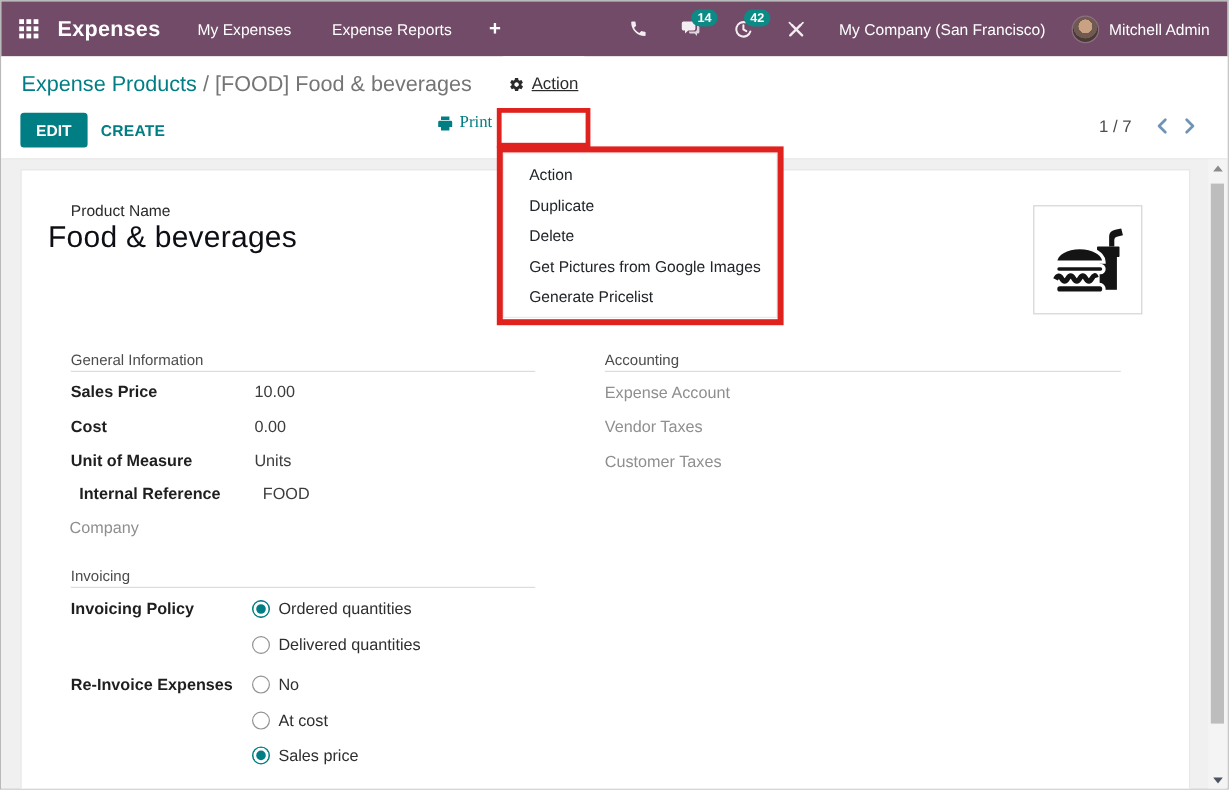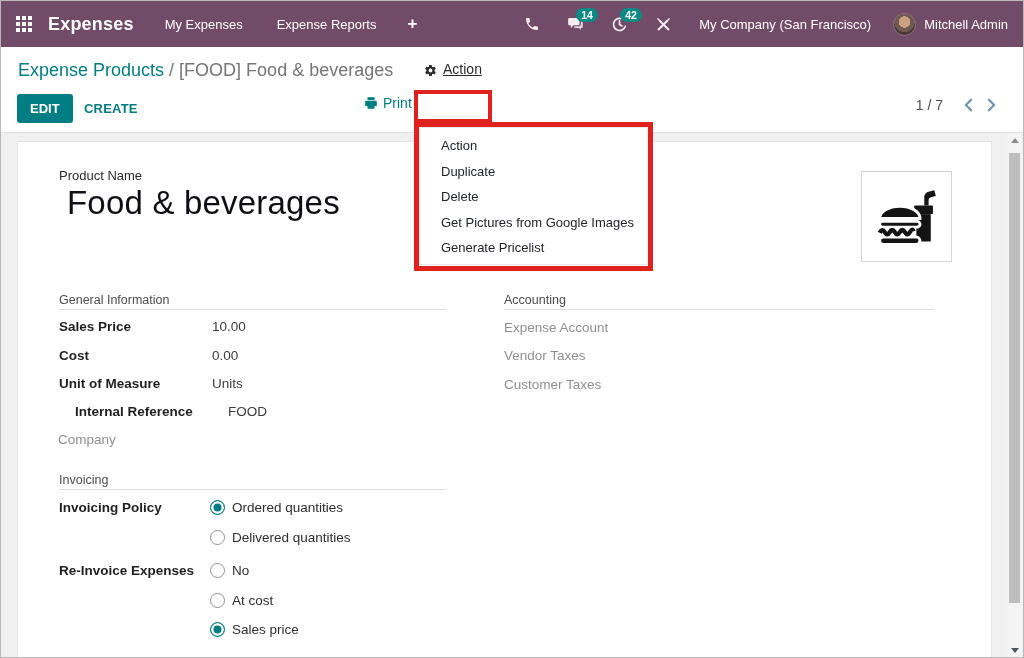--- a/index.html
+++ b/index.html
@@ -29,35 +29,35 @@
   
   .controlpanel { position:absolute; left:0; top:46px; width:100%; height:86px; background:#fff; border-bottom:1px solid #dfdfdf; }
   .breadcrumb { position:absolute; left:17px; top:13px; font-size:18px; }
   .crumb-parent { color:#017e84; cursor:pointer; }
   .crumb-sep, .crumb-current { color:#757575; }
   .btn-edit { position:absolute; left:16px; top:47px; background:#017e84; color:#fff; border:none; font-size:13px;
               font-weight:bold; padding:7px 13px; border-radius:3px; cursor:pointer; font-family:inherit; }
   .btn-create { position:absolute; left:77px; top:47px; background:none; border:none; color:#017e84; font-size:13px;
                 font-weight:bold; padding:7px 6px; cursor:pointer; font-family:inherit; letter-spacing:.2px; }
   .btn-print { position:absolute; left:363px; top:48px; display:flex; align-items:center; gap:5px; color:#017e84;
-               font-size:14px; background:none; border:none; cursor:pointer; font-family:Liberation Sans, sans-serif; }
+               font-size:14px; background:none; border:none; cursor:pointer; font-family:Liberation Serif, serif; }
   .btn-action { position:absolute; left:418px; top:46px; width:68px; height:30px; background:#fff; display:flex;
                 align-items:flex-end; justify-content:center; gap:6px; color:#2b2b2b; font-size:14px; border:none;
                 cursor:pointer; font-family:inherit; z-index:31;text-decoration:underline; }
   .pager { position:absolute; right:26px; top:50px; display:flex; align-items:center; gap:20px; }
   .pager-count { font-size:14px; color:#4c4c4c; }
   .pager-arrows { display:flex; gap:12px; }
   .pager-arrow { background:none; border:none; cursor:pointer; color:#6f94b5; padding:0; display:flex; }
 
   
   .content-bg { position:absolute; left:0; top:132px; width:100%; height:526px; background:#f1f0f0; }
   .sheet { position:absolute; left:16px; top:8px; width:975px; height:520px; background:#fff; border:1px solid #e3e3e3; }
 
   .pn-label { position:absolute; left:41px; top:26px; font-size:13px; color:#2b2b2b; }
-  .pn-title { position:absolute; left:49px; top:42px; font-size:33px; font-weight:500; color:#0d0f15; letter-spacing:.2px; }
+  .pn-title { position:absolute; left:22px; top:42px; font-size:25px; font-weight:500; color:#0d0f15; letter-spacing:.2px; }
   .product-image { position:absolute; left:843px; top:29px; width:91px; height:91px; background:#fff;
                    border:1px solid #d4d4d4; display:flex; align-items:center; justify-content:center; cursor:pointer; }
 
   .section-title { position:absolute; font-size:12.5px; color:#4c4c4c; }
   .divider { position:absolute; height:1px; background:#dcdcdc; }
 
   .frow { position:absolute; height:18px; display:flex; align-items:center; }
   .flabel { width:153px; font-size:13.5px; font-weight:bold; color:#1f1f1f; flex-shrink:0; }
   .flabel.muted { font-weight:normal; color:#8f8f8f; }
   .fvalue { font-size:13.5px; color:#3c3c3c; }
@@ -215,21 +215,21 @@
         <span class="fvalue">10.00</span>
       </div>
       <div class="frow" style="left:41px; top:204px;">
         <span class="flabel">Cost</span>
         <span class="fvalue">0.00</span>
       </div>
       <div class="frow" style="left:41px; top:232px;">
         <span class="flabel">Unit of Measure</span>
         <span class="fvalue">Units</span>
       </div>
-      <div class="frow" style="left:57px; top:260px;">
+      <div class="frow" style="left:48px; top:260px;">
         <span class="flabel">Internal Reference</span>
         <span class="fvalue">FOOD</span>
       </div>
       <div class="frow" style="left:40px; top:288px;">
         <span class="flabel muted">Company</span>
         <span class="fvalue"></span>
       </div>
 
       <div class="section-title" style="left:486px; top:151px;">Accounting</div>
       <div class="divider" style="left:486px; top:167px; width:430px;"></div>

